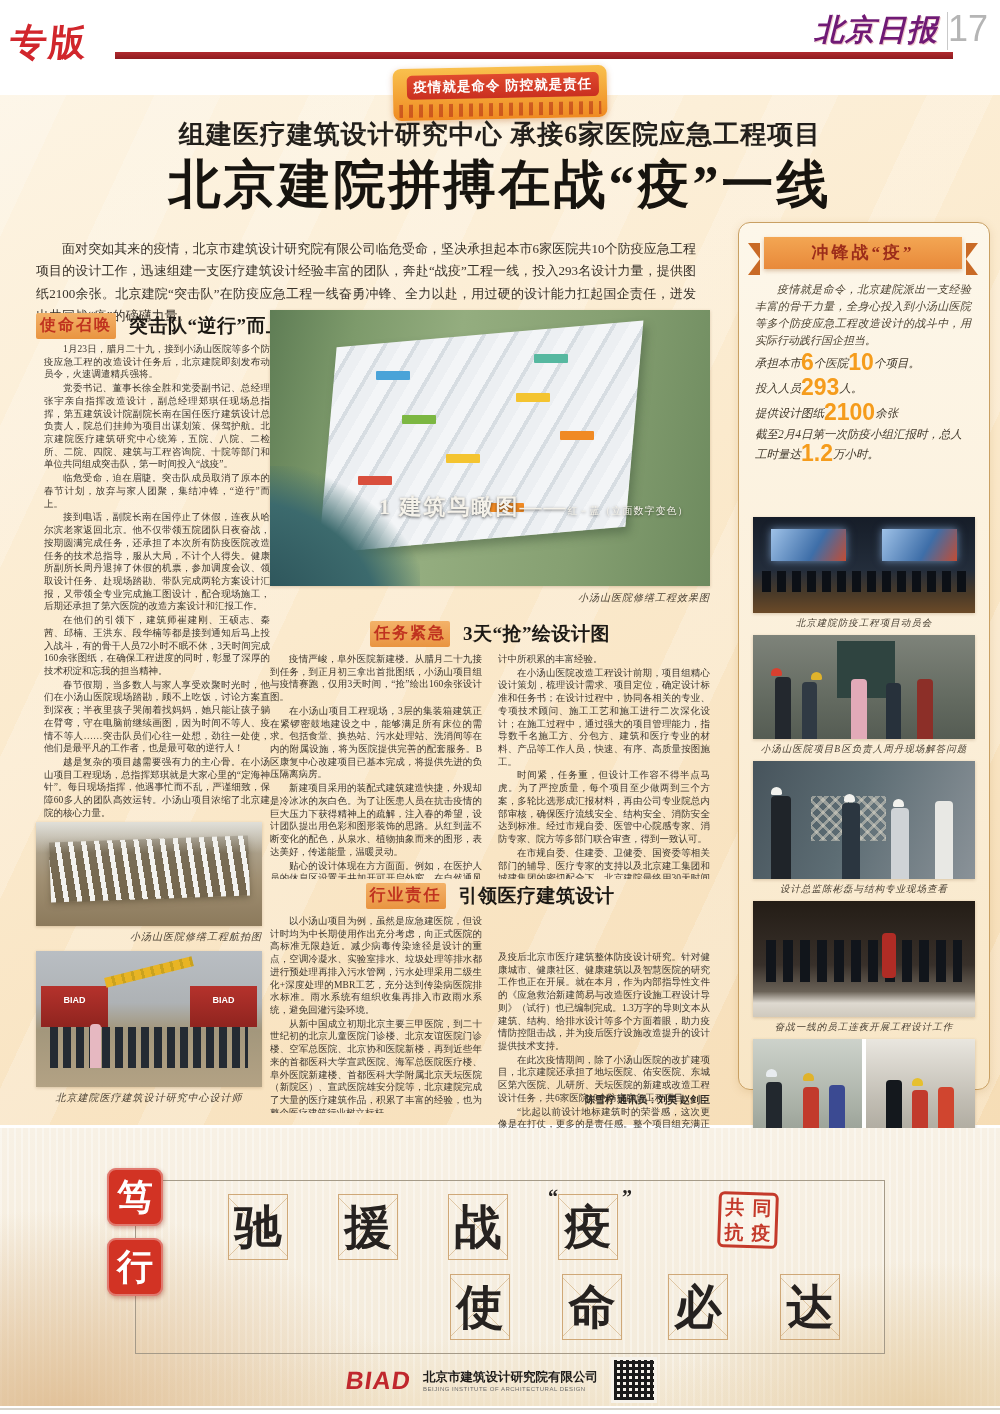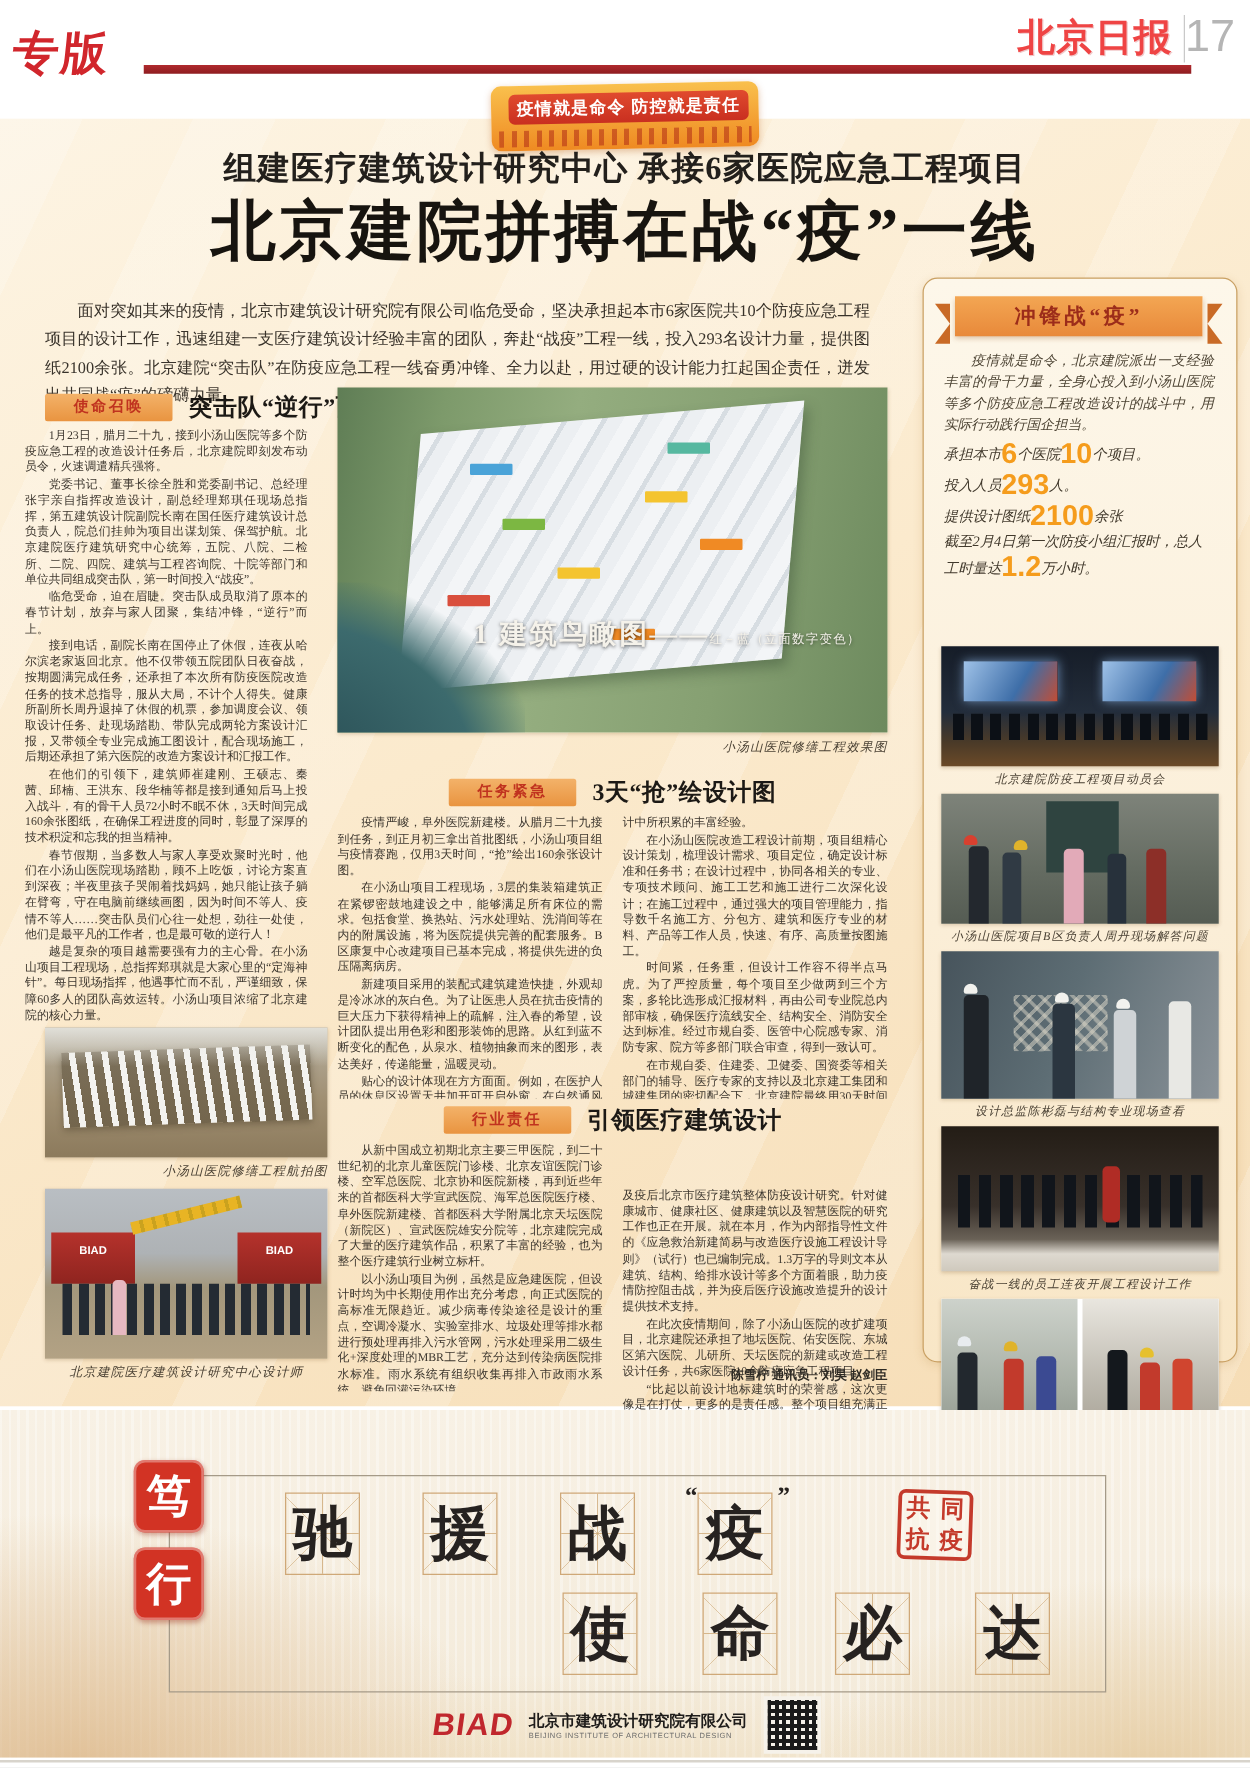--- a/index.html
+++ b/index.html
@@ -7,22 +7,22 @@
         font-family:"Liberation Serif","DejaVu Serif",serif;color:#2d2a26;}
   
   .hdr{position:absolute;left:0;top:0;width:1000px;height:95px;background:#fff;}
   .edition{position:absolute;left:10px;top:18px;font-family:"Liberation Sans",sans-serif;
            font-weight:bold;font-size:37px;color:#d1262c;transform:skewX(-6deg);letter-spacing:2px;}
   .redline{position:absolute;left:115px;top:52px;width:838px;height:7px;
            background:linear-gradient(#b02a2e,#8e1c20);}
   .hdr-meta{position:absolute;right:135px;top:16px;text-align:right;}
   .hdr-date{font-family:"Liberation Sans",sans-serif;font-weight:bold;font-size:13px;color:#4a4a4a;}
   .hdr-contact{font-family:"Liberation Sans",sans-serif;font-size:8.5px;color:#8a8a8a;margin-top:3px;}
-  .masthead{position:absolute;right:62px;top:10px;font-size:30px;font-weight:bold;
-            color:#ef4444;letter-spacing:1px;text-shadow:1px 1px 0 rgba(197,34,40,.25);}
+  .masthead{position:absolute;right:62px;top:10px;font-size:30px;font-weight:bold;font-style:italic;
+            color:#701a75;letter-spacing:1px;text-shadow:1px 1px 0 rgba(197,34,40,.25);}
   .pgsep{position:absolute;right:52px;top:12px;width:1px;height:38px;background:#c9c9c9;}
   .pagenum{position:absolute;right:12px;top:8px;font-family:"Liberation Sans",sans-serif;
            font-size:36px;color:#b5b5b5;font-weight:300;}
   
   .sheet{position:absolute;left:0;top:95px;width:1000px;height:1030px;
          background:
            repeating-linear-gradient(115deg,rgba(255,255,255,.20) 0 60px,rgba(255,255,255,0) 60px 140px),
            linear-gradient(155deg,#fdf4e3 0%,#fbeacd 45%,#f6ddb6 100%);}
   
   .ribbon-top{position:absolute;left:393px;top:-28px;width:214px;height:52px;
@@ -34,23 +34,23 @@
       background:linear-gradient(#e04a2e,#c92f20);color:#fff;font-family:"Liberation Sans",sans-serif;
       font-weight:bold;font-size:13.5px;text-align:center;line-height:24px;letter-spacing:1px;}
   .kicker{position:absolute;left:0;top:22px;width:1000px;text-align:center;
           font-size:26px;font-weight:bold;color:#23201c;letter-spacing:1px;}
   .bigtitle{position:absolute;left:0;top:55px;width:1000px;text-align:center;
             font-size:52px;font-weight:900;color:#17140f;letter-spacing:3px;}
   .lede{position:absolute;left:36px;top:130px;width:660px;font-size:13px;line-height:1.72;
         text-align:justify;color:#38322a;text-indent:2em;}
   
   .sec-hd{position:absolute;height:24px;white-space:nowrap;}
-  .badge{display:inline-block;vertical-align:middle;padding:2px 23px 3px;border-radius:2px;
+  .badge{display:inline-block;vertical-align:middle;padding:2px 4px 3px;border-radius:2px;
          background:linear-gradient(#f3b269,#e99440);color:#c0331f;font-weight:bold;
-         font-size:12px;letter-spacing:2px;}
+         font-size:16px;letter-spacing:2px;}
   .sec-title{display:inline-block;vertical-align:middle;margin-left:9px;font-size:19px;
              font-weight:bold;color:#1c1915;letter-spacing:.5px;}
   
   .txt{position:absolute;overflow:hidden;text-align:justify;color:#3c362e;}
   .txt p{margin:0 0 1px;text-indent:2em;font-size:9.5px;line-height:1.34;}
   .txt p.cont{text-indent:0;}
   .byline{position:absolute;font-size:10px;font-weight:bold;color:#2e2a24;text-align:right;}
   
   .cap{position:absolute;font-size:10px;color:#4a4134;font-style:italic;letter-spacing:1px;}
   
@@ -189,21 +189,21 @@
 
     <div class="kicker">组建医疗建筑设计研究中心  承接6家医院应急工程项目</div>
     <div class="bigtitle">北京建院拼搏在战“疫”一线</div>
     <p class="lede">面对突如其来的疫情，北京市建筑设计研究院有限公司临危受命，坚决承担起本市6家医院共10个防疫应急工程项目的设计工作，迅速组建一支医疗建筑设计经验丰富的团队，奔赴“战疫”工程一线，投入293名设计力量，提供图纸2100余张。北京建院“突击队”在防疫应急工程一线奋勇冲锋、全力以赴，用过硬的设计能力扛起国企责任，迸发出共同战“疫”的磅礴力量。</p>
 
     <div class="sec-hd" style="left:36px;top:218px;">
       <span class="badge">使命召唤</span>
       <span class="sec-title">突击队“逆行”而上</span>
     </div>
 
-    <div class="txt" style="left:20px;top:248px;width:226px;height:478px;">
+    <div class="txt" style="left:44px;top:248px;width:226px;height:478px;">
       <p>1月23日，腊月二十九，接到小汤山医院等多个防疫应急工程的改造设计任务后，北京建院即刻发布动员令，火速调遣精兵强将。</p>
       <p>党委书记、董事长徐全胜和党委副书记、总经理张宇亲自指挥改造设计，副总经理郑琪任现场总指挥，第五建筑设计院副院长南在国任医疗建筑设计总负责人，院总们挂帅为项目出谋划策、保驾护航。北京建院医疗建筑研究中心统筹，五院、八院、二检所、二院、四院、建筑与工程咨询院、十院等部门和单位共同组成突击队，第一时间投入“战疫”。</p>
       <p>临危受命，迫在眉睫。突击队成员取消了原本的春节计划，放弃与家人团聚，集结冲锋，“逆行”而上。</p>
       <p>接到电话，副院长南在国停止了休假，连夜从哈尔滨老家返回北京。他不仅带领五院团队日夜奋战，按期圆满完成任务，还承担了本次所有防疫医院改造任务的技术总指导，服从大局，不计个人得失。健康所副所长周丹退掉了休假的机票，参加调度会议、领取设计任务、赴现场踏勘、带队完成两轮方案设计汇报，又带领全专业完成施工图设计，配合现场施工，后期还承担了第六医院的改造方案设计和汇报工作。</p>
       <p>在他们的引领下，建筑师崔建刚、王硕志、秦茜、邱楠、王洪东、段华楠等都是接到通知后马上投入战斗，有的骨干人员72小时不眠不休，3天时间完成160余张图纸，在确保工程进度的同时，彰显了深厚的技术积淀和忘我的担当精神。</p>
       <p>春节假期，当多数人与家人享受欢聚时光时，他们在小汤山医院现场踏勘，顾不上吃饭，讨论方案直到深夜；半夜里孩子哭闹着找妈妈，她只能让孩子躺在臂弯，守在电脑前继续画图，因为时间不等人、疫情不等人……突击队员们心往一处想，劲往一处使，他们是最平凡的工作者，也是最可敬的逆行人！</p>
       <p>越是复杂的项目越需要强有力的主心骨。在小汤山项目工程现场，总指挥郑琪就是大家心里的“定海神针”。每日现场指挥，他遇事忙而不乱，严谨细致，保障60多人的团队高效运转。小汤山项目浓缩了北京建院的核心力量。</p>
     </div>
 
     <div class="ph aerial" style="left:36px;top:727px;width:226px;height:104px;">
@@ -254,22 +254,22 @@
       <p>在小汤山医院改造工程设计前期，项目组精心设计策划，梳理设计需求、项目定位，确定设计标准和任务书；在设计过程中，协同各相关的专业、专项技术顾问、施工工艺和施工进行二次深化设计；在施工过程中，通过强大的项目管理能力，指导数千名施工方、分包方、建筑和医疗专业的材料、产品等工作人员，快速、有序、高质量按图施工。</p>
       <p>时间紧，任务重，但设计工作容不得半点马虎。为了严控质量，每个项目至少做两到三个方案，多轮比选形成汇报材料，再由公司专业院总内部审核，确保医疗流线安全、结构安全、消防安全达到标准。经过市规自委、医管中心院感专家、消防专家、院方等多部门联合审查，得到一致认可。</p>
       <p>在市规自委、住建委、卫健委、国资委等相关部门的辅导、医疗专家的支持以及北京建工集团和城建集团的密切配合下，北京建院最终用30天时间完成8.37万平方米设计，交出建筑、结构、设备、电气、景观、装修、总图总计1415张设计图，确保工程全速推进。</p>
     </div>
 
     <div class="sec-hd" style="left:270px;top:788px;width:440px;text-align:center;">
       <span class="badge">行业责任</span>
       <span class="sec-title">引领医疗建筑设计</span>
     </div>
     <div class="txt" style="left:270px;top:820px;width:212px;height:198px;">
+      <p>以小汤山项目为例，虽然是应急建医院，但设计时均为中长期使用作出充分考虑，向正式医院的高标准无限趋近。减少病毒传染途径是设计的重点，空调冷凝水、实验室排水、垃圾处理等排水都进行预处理再排入污水管网，污水处理采用二级生化+深度处理的MBR工艺，充分达到传染病医院排水标准。雨水系统有组织收集再排入市政雨水系统，避免回灌污染环境。</p>
       <p>从新中国成立初期北京主要三甲医院，到二十世纪初的北京儿童医院门诊楼、北京友谊医院门诊楼、空军总医院、北京协和医院新楼，再到近些年来的首都医科大学宣武医院、海军总医院医疗楼、阜外医院新建楼、首都医科大学附属北京天坛医院（新院区）、宣武医院雄安分院等，北京建院完成了大量的医疗建筑作品，积累了丰富的经验，也为整个医疗建筑行业树立标杆。</p>
-      <p>以小汤山项目为例，虽然是应急建医院，但设计时均为中长期使用作出充分考虑，向正式医院的高标准无限趋近。减少病毒传染途径是设计的重点，空调冷凝水、实验室排水、垃圾处理等排水都进行预处理再排入污水管网，污水处理采用二级生化+深度处理的MBR工艺，充分达到传染病医院排水标准。雨水系统有组织收集再排入市政雨水系统，避免回灌污染环境。</p>
 
     </div>
     <div class="txt" style="left:498px;top:820px;width:212px;height:178px;margin-top:36px;">
       <p class="cont">及疫后北京市医疗建筑整体防疫设计研究。针对健康城市、健康社区、健康建筑以及智慧医院的研究工作也正在开展。就在本月，作为内部指导性文件的《应急救治新建简易与改造医疗设施工程设计导则》（试行）也已编制完成。1.3万字的导则文本从建筑、结构、给排水设计等多个方面着眼，助力疫情防控阻击战，并为疫后医疗设施改造提升的设计提供技术支持。</p>
       <p>在此次疫情期间，除了小汤山医院的改扩建项目，北京建院还承担了地坛医院、佑安医院、东城区第六医院、儿研所、天坛医院的新建或改造工程设计任务，共6家医院10个防疫应急工程项目。</p>
       <p>“比起以前设计地标建筑时的荣誉感，这次更像是在打仗，更多的是责任感。整个项目组充满正能量，在平凡的工作中，活得像个英雄。”这是参与应急工程的设计师发自肺腑地感悟。在疫情面前，北京建院上下同心，谱写了一曲共克时艰的战“疫”之歌。</p>
     </div>
     <div class="byline" style="left:498px;top:998px;width:212px;text-align:right;">陈雪柠 通讯员：刘昊 赵剑臣</div>
 
     <div class="sidebar">

